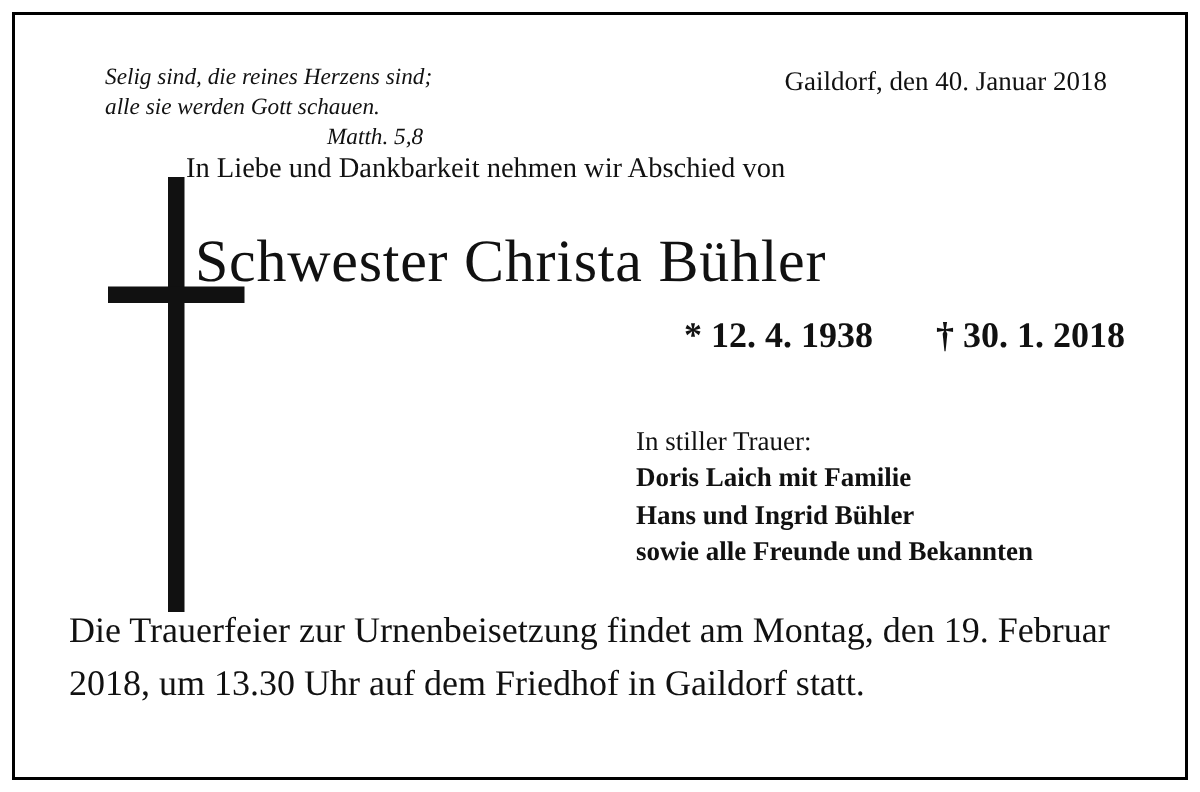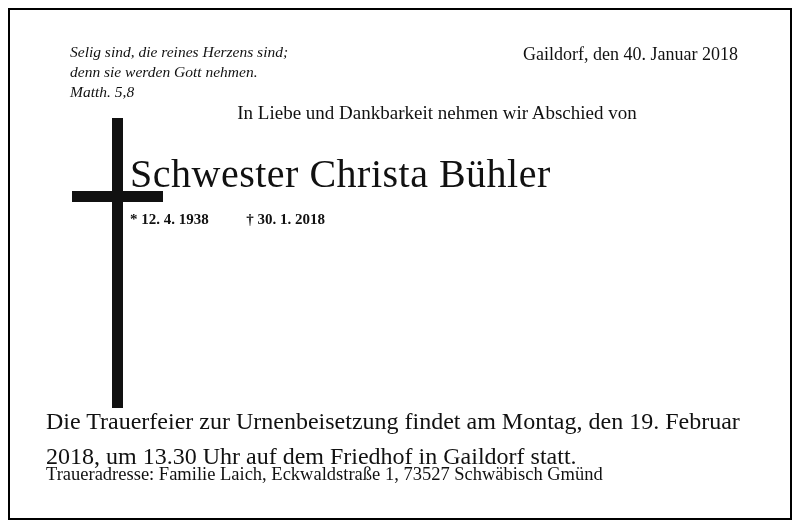--- a/index.html
+++ b/index.html
@@ -50,21 +50,21 @@
     left: 36px;
     top: 20px;
     font-style: italic;
     font-size: 15.5px;
     line-height: 1.28;
     color: #111111;
     white-space: nowrap;
   }
   .verse .ref {
     display: block;
-    text-align: left;
+    text-align: right;
     font-style: italic;
     padding-right: 6px;
   }
   .place-date {
     position: absolute;
     right: 12px;
     top: 22px;
     font-size: 18px;
     white-space: nowrap;
   }
@@ -95,36 +95,36 @@
   }
 
   
   .content {
     position: absolute;
     left: 34px;
     top: 96px;
     width: 716px;
   }
   .intro {
-    text-align: center;
+    text-align: left;
     font-size: 19px;
     padding-left: 90px;
     margin-top: 6px;
   }
   .name {
     text-align: left;
     font-size: 40px;
     letter-spacing: 0.5px;
     padding-left: 96px;
     margin-top: 26px;
     white-space: nowrap;
   }
   .dates {
-    text-align: left;
-    font-size: 15px;
+    text-align: right;
+    font-size: 24px;
     font-weight: bold;
     padding-left: 96px;
     margin-top: 14px;
   }
   .dates .gap {
     display: inline-block;
     width: 30px;
   }
 
   .mourning {
@@ -166,39 +166,44 @@
 <body>
 
 <div class="page">
   <div class="frame"></div>
 
   <div class="inner">
 
     <div class="top-row">
       <div class="verse">
         <span>Selig sind, die reines Herzens sind;</span><br>
-        <span>denn sie werden Gott nehmen.</span>
+        <span>alle sie werden Gott schauen.</span>
         <span class="ref">Matth. 5,8</span>
       </div>
       <div class="place-date">Gaildorf, den 40. Januar 2018</div>
     </div>
 
     <div class="cross">
       <div class="vert"></div>
       <div class="horz"></div>
     </div>
 
     <div class="content">
       <div class="intro">In Liebe und Dankbarkeit nehmen wir Abschied von</div>
       <div class="name">Schwester Christa Bühler</div>
       <div class="dates">
         <span>* 12. 4. 1938</span>
         <span class="gap"></span>
         <span>† 30. 1. 2018</span>
       </div>
 
+      <div class="mourning">
+        <div class="label">In stiller Trauer:</div>
+        <div class="fam">Doris Laich mit Familie</div>
+        <div class="fam">Hans und Ingrid Bühler</div>
+        <div class="fam wide">sowie alle Freunde und Bekannten</div>
+      </div>
     </div>
 
     <div class="ceremony">Die Trauerfeier zur Urnenbeisetzung findet am Montag, den 19. Februar 2018, um 13.30 Uhr auf dem Friedhof in Gaildorf statt.</div>
-    <div class="address">Traueradresse: Familie Laich, Eckwaldstraße 1, 73527 Schwäbisch Gmünd</div>
 
   </div>
 </div>
 
 </body></html>

